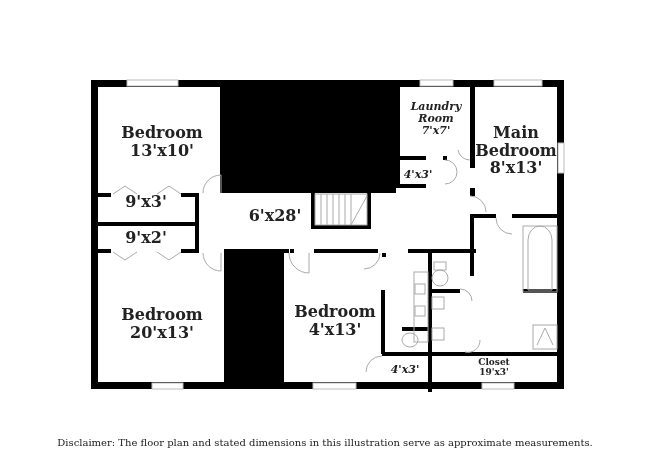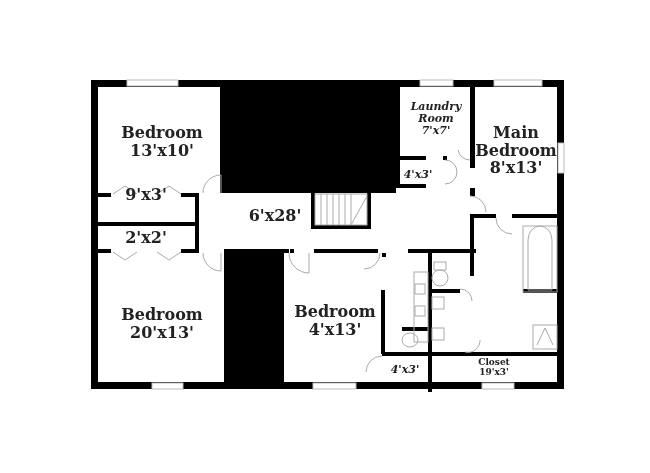--- a/index.html
+++ b/index.html
@@ -125,25 +125,25 @@
     <rect x="432" y="297" width="12" height="12"></rect>
     <rect x="432" y="328" width="12" height="12"></rect>
     <ellipse cx="410" cy="340" rx="8" ry="7"></ellipse>
   </g>
 </svg>
 
 <div class="lbl big" style="left:162px;top:142px">
   <span class="n">Bedroom</span>
   <span class="d">13'x10'</span>
 </div>
-<div class="lbl big" style="left:146px;top:195px">
+<div class="lbl big" style="left:146px;top:202px">
   <span class="d">9'x3'</span>
 </div>
 <div class="lbl big" style="left:146px;top:238px">
-  <span class="d">2'x2'</span>
+  <span class="d">9'x2'</span>
 </div>
 <div class="lbl big" style="left:162px;top:324px">
   <span class="n">Bedroom</span>
   <span class="d">20'x13'</span>
 </div>
 <div class="lbl big" style="left:275px;top:216px">
   <span class="d">6'x28'</span>
 </div>
 <div class="lbl med" style="left:436px;top:119px">
   <span class="n">Laundry</span>
@@ -164,13 +164,14 @@
 </div>
 <div class="lbl med" style="left:405px;top:370px">
   <span class="d">4'x3'</span>
 </div>
 <div class="lbl sm" style="left:494px;top:368px">
   <span class="n">Closet</span>
   <span class="d">19'x3'</span>
 </div>
 
 <div class="disc">
+  <div>Disclaimer: The floor plan and stated dimensions in this illustration serve as approximate measurements.</div>
 </div>
 
 </body></html>

